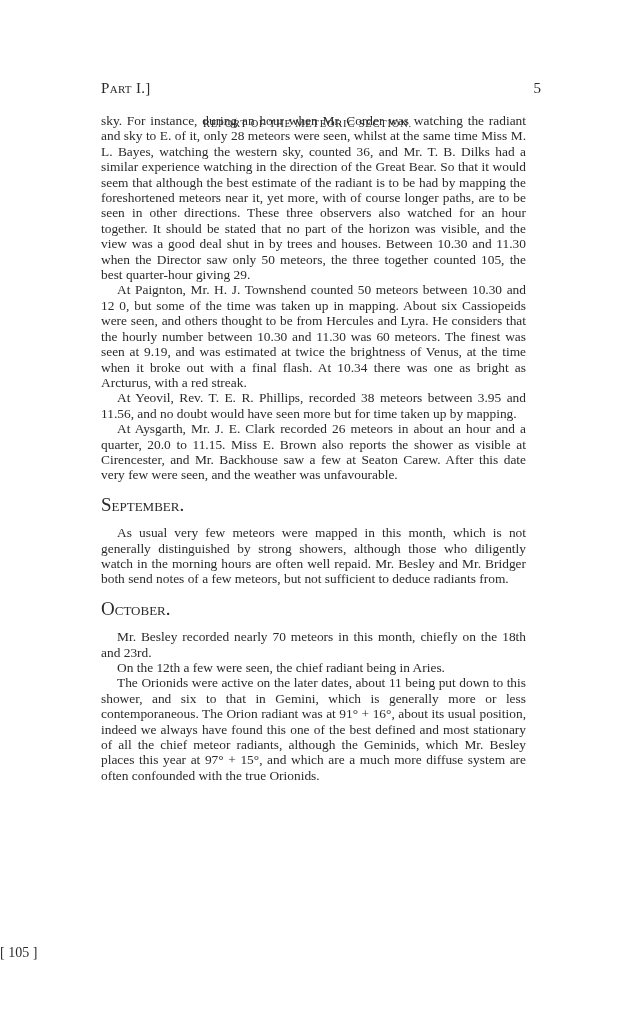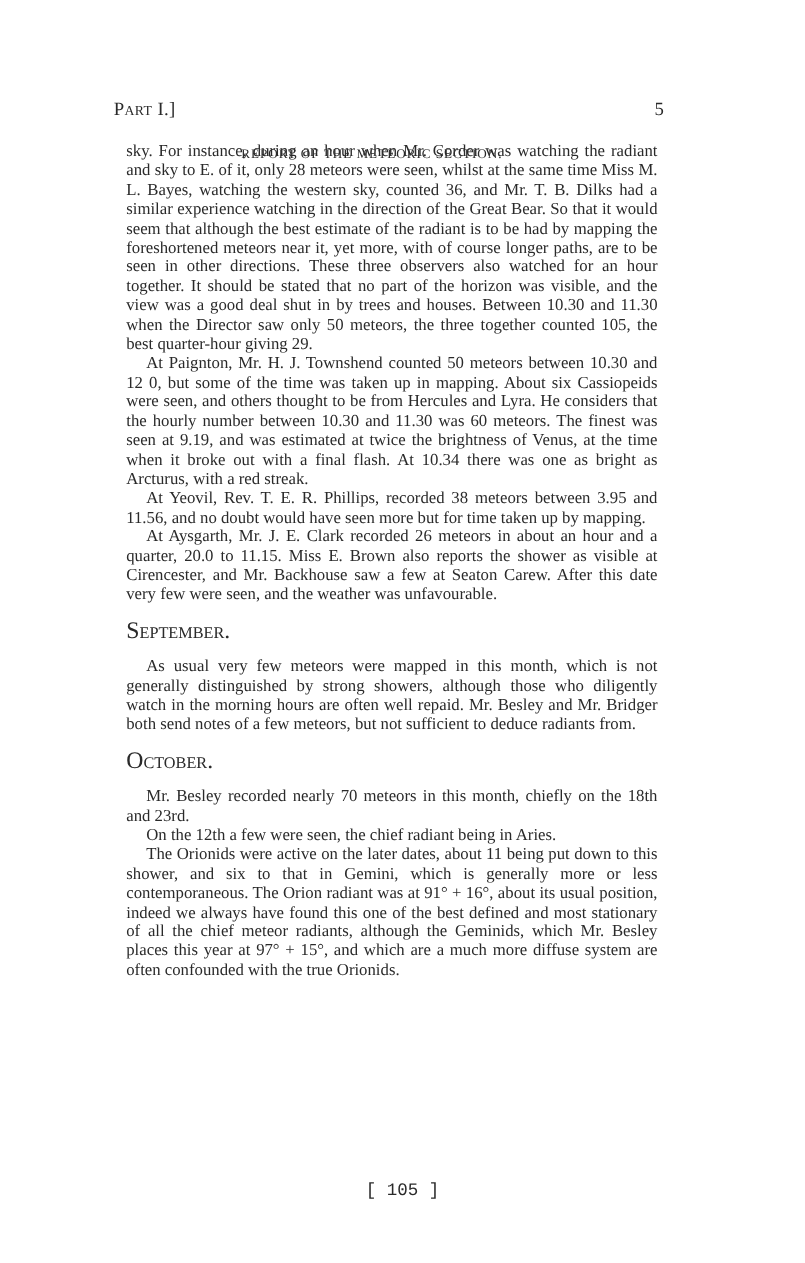--- a/index.html
+++ b/index.html
@@ -1,27 +1,27 @@
 <!DOCTYPE html>
 <html><head>
 <meta charset="utf-8">
 <style>
   html, body { margin: 0; padding: 0; background: #ffffff; }
   body { width: 644px; height: 1010px; position: relative; overflow: hidden;
          font-family: "Liberation Serif", "DejaVu Serif", serif; color: #2a2a2a; }
   .page { position: absolute; left: 0; top: 0; width: 644px; height: 1010px; }
-  .header { position: absolute; top: 80px; left: 91px; width: 440px; height: 20px; }
+  .header { position: absolute; top: 80px; left: 101px; width: 440px; height: 20px; }
   .hdr-left { position: absolute; left: 0; top: 0; font-size: 15px; font-variant: small-caps; letter-spacing: 0.3px; }
   .hdr-center { position: absolute; left: 102px; top: 3px; font-size: 10.5px; letter-spacing: 0.8px; text-transform: uppercase; margin-top: 35px; }
   .hdr-right { position: absolute; right: 0; top: 0; font-size: 15px; }
   .body { position: absolute; top: 113px; left: 101px; width: 425px; font-size: 13.4px; line-height: 15.4px; }
   .body p { margin: 0; text-align: justify; text-indent: 16px; }
   .body p.noindent { text-indent: 0; }
   .section-head { margin: 14px 0 13px 0 !important; font-variant: small-caps; text-indent: 0 !important; font-size: 19px; }
-  .footer { position: absolute; top: 945px; left: 0; width: 644px; text-align: center; font-size: 14px; font-family: Liberation Mono, monospace; }
+  .footer { position: absolute; top: 945px; left: 0; width: 644px; text-align: left; font-size: 14px; }
 </style>
 </head>
 <body>
 
 <div class="page">
   <div class="header">
     <span class="hdr-left">Part I.]</span>
     <span class="hdr-center">Report of the Meteoric Section.</span>
     <span class="hdr-right">5</span>
   </div>

